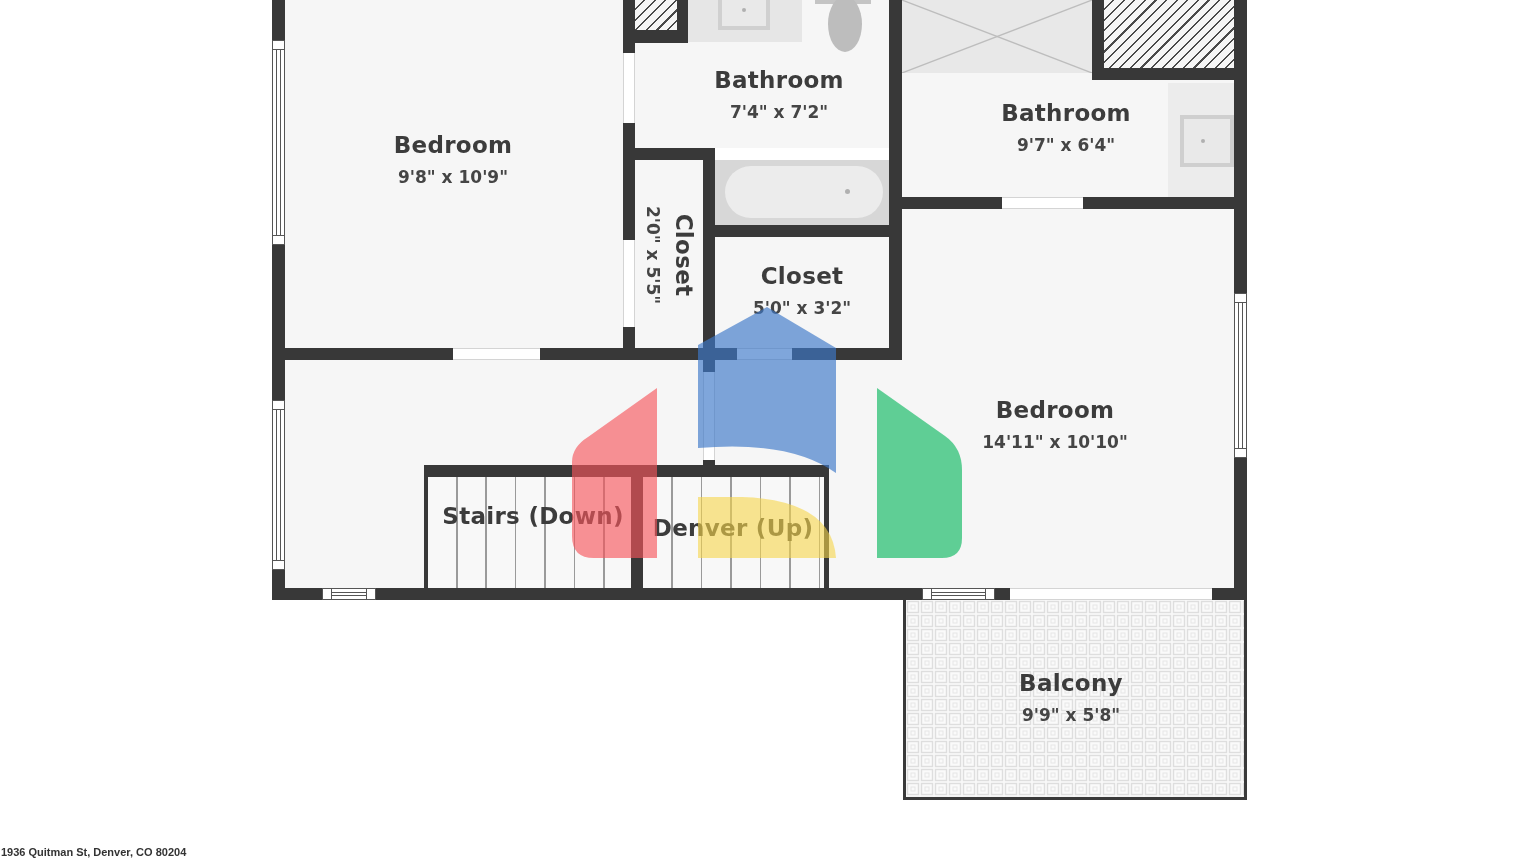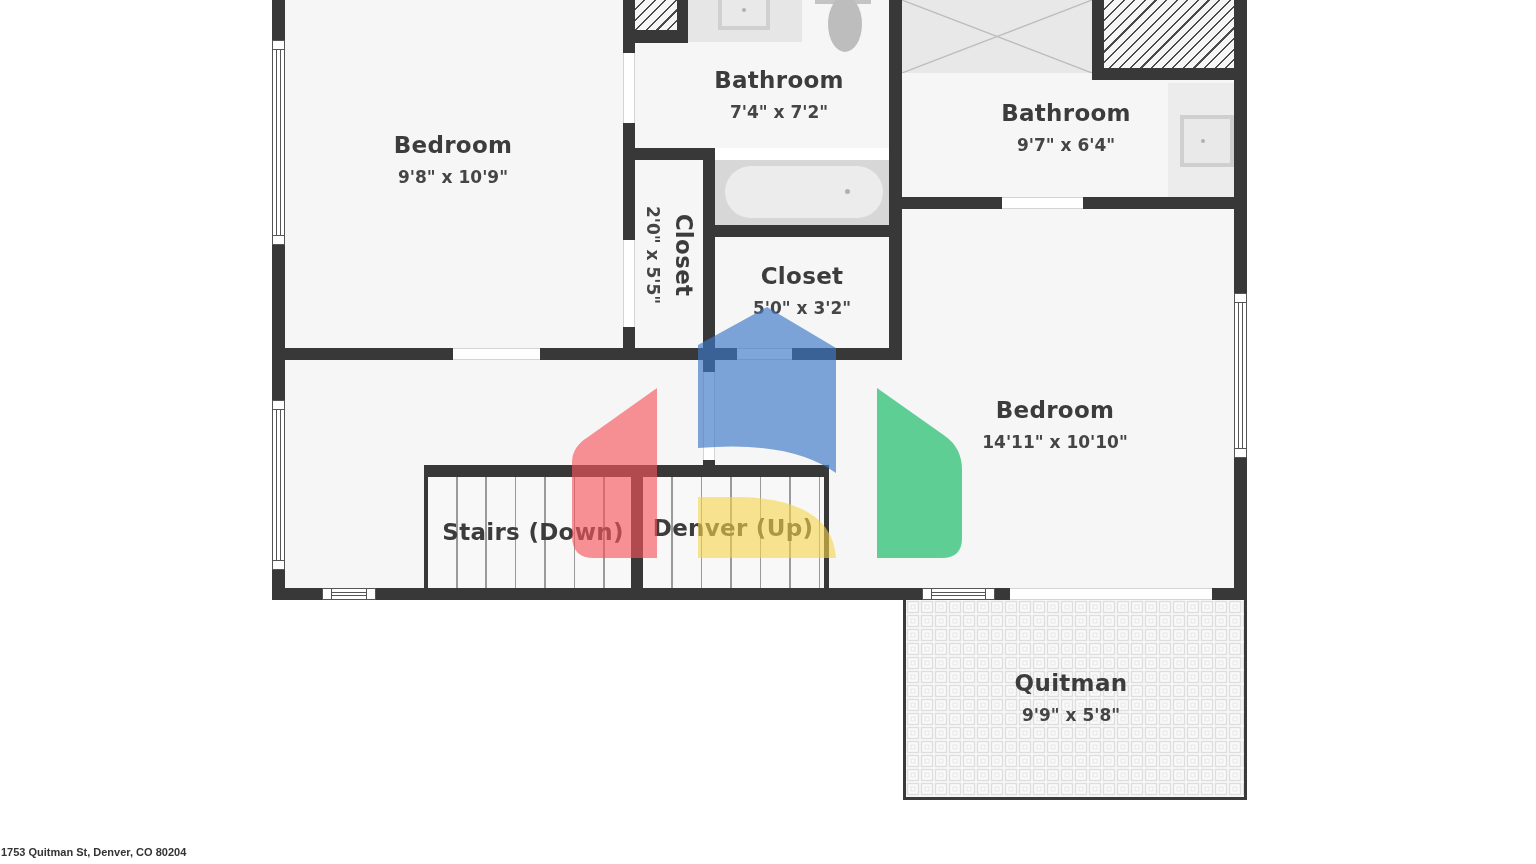--- a/index.html
+++ b/index.html
@@ -142,27 +142,27 @@
 
   <div class="label rname rot" style="left:684px;top:255px;">Closet</div>
   <div class="label rdims rot" style="left:653px;top:255px;">2'0" x 5'5"</div>
 
   <div class="label rname" style="left:802px;top:276px;">Closet</div>
   <div class="label rdims" style="left:802px;top:308px;">5'0" x 3'2"</div>
 
   <div class="label rname" style="left:1055px;top:410px;">Bedroom</div>
   <div class="label rdims" style="left:1055px;top:442px;">14'11" x 10'10"</div>
 
-  <div class="label rname" style="left:533px;top:532px;">Stairs (Down)</div>
+  <div class="label rname" style="left:533px;top:516px;">Stairs (Down)</div>
   <div class="label rname" style="left:733px;top:528px;">Denver (Up)</div>
 
-  <div class="label rname" style="left:1071px;top:683px;">Quitman</div>
+  <div class="label rname" style="left:1071px;top:683px;">Balcony</div>
   <div class="label rdims" style="left:1071px;top:715px;">9'9" x 5'8"</div>
 </div>
 
 <svg class="overlay" width="1536" height="864">
   <path fill="#f5545a" fill-opacity="0.64" d="M657 388 L657 558 L594 558 Q572 558 572 536 L572 462 Q572 447 588 437 Z"></path>
   <path fill="#3c78c8" fill-opacity="0.66" d="M698 345 L767 307 L836 348 L836 473 Q790 440 698 448 Z"></path>
   <path fill="#34c37a" fill-opacity="0.78" d="M877 388 L945 436 Q962 448 962 470 L962 538 Q962 558 942 558 L877 558 Z"></path>
   <path fill="#f7d64a" fill-opacity="0.6" d="M698 497 L742 497 Q832 500 836 558 L698 558 Z"></path>
 </svg>
 
-<div class="footer">1753 Quitman St, Denver, CO 80204</div>
+<div class="footer">1936 Quitman St, Denver, CO 80204</div>
 
 </body></html>

